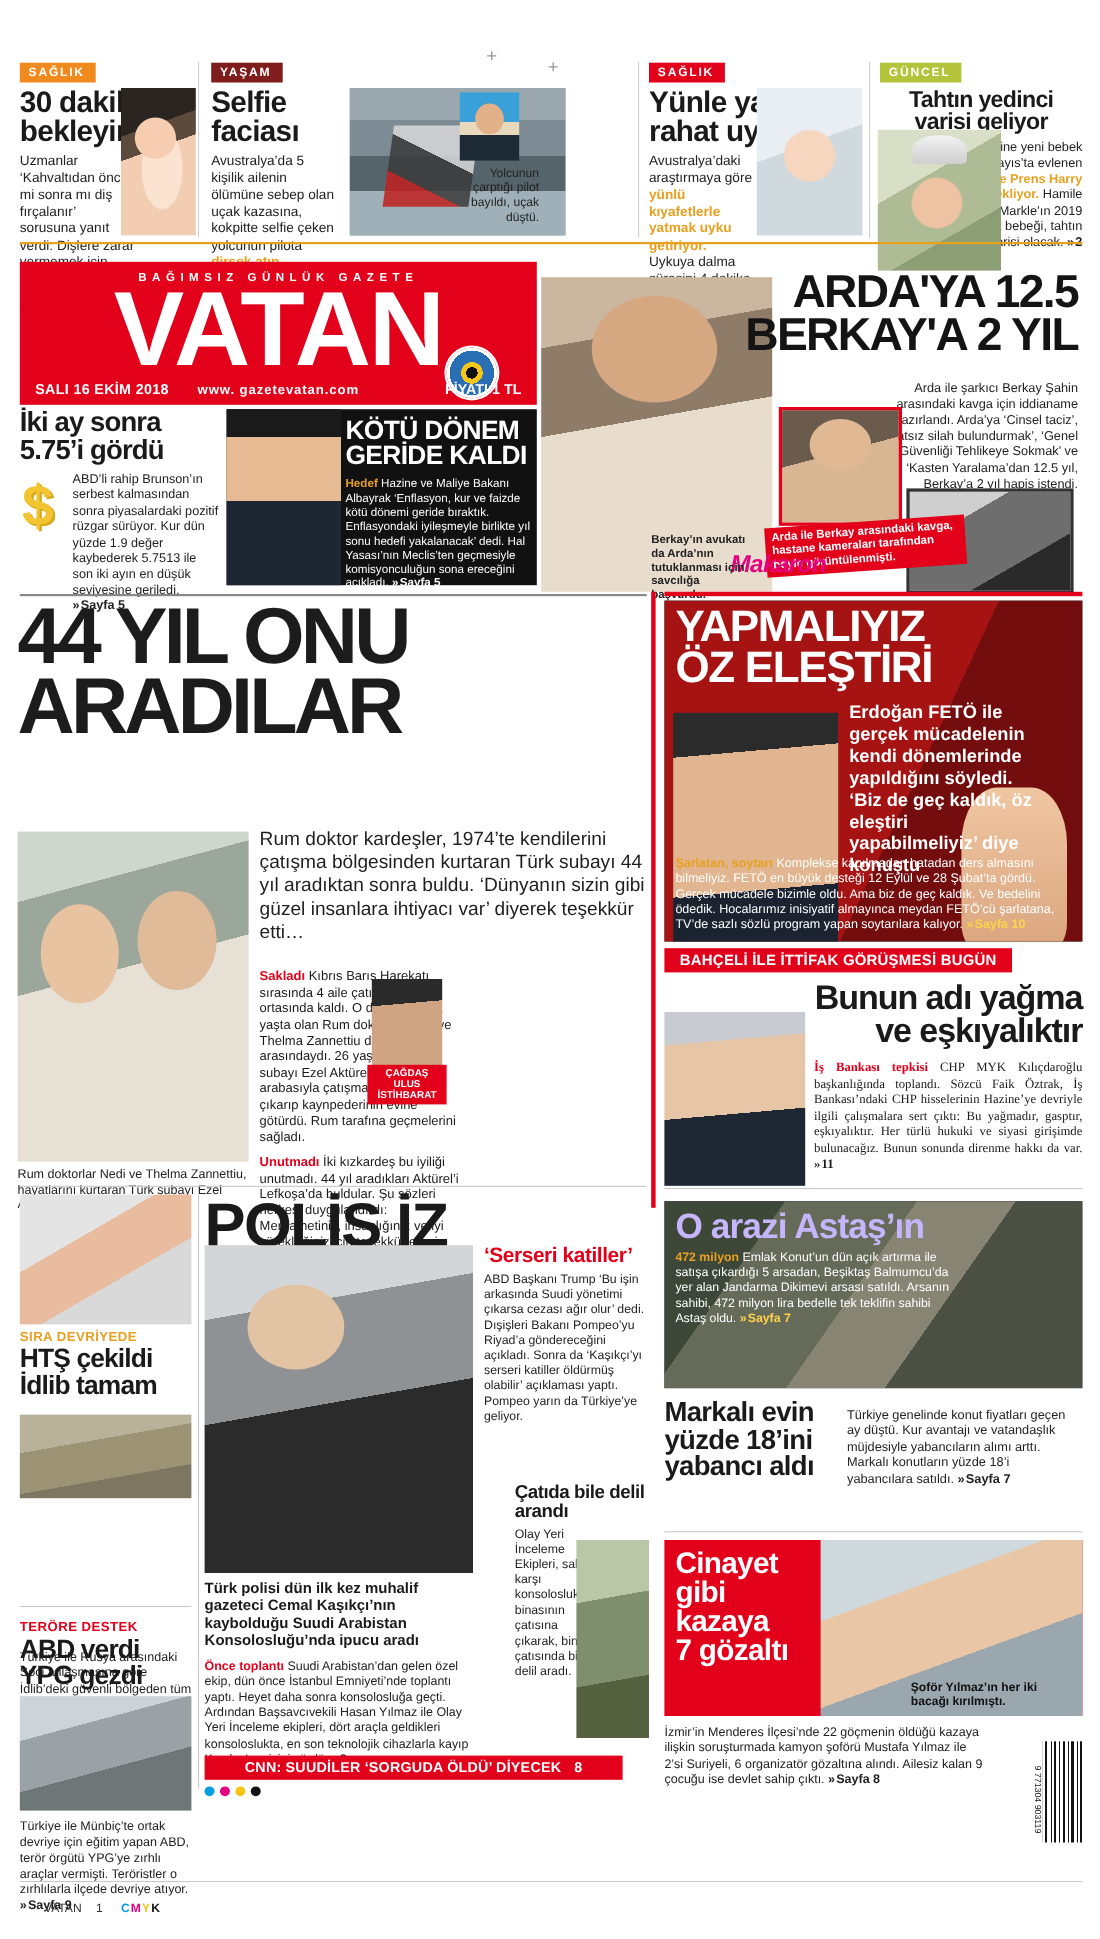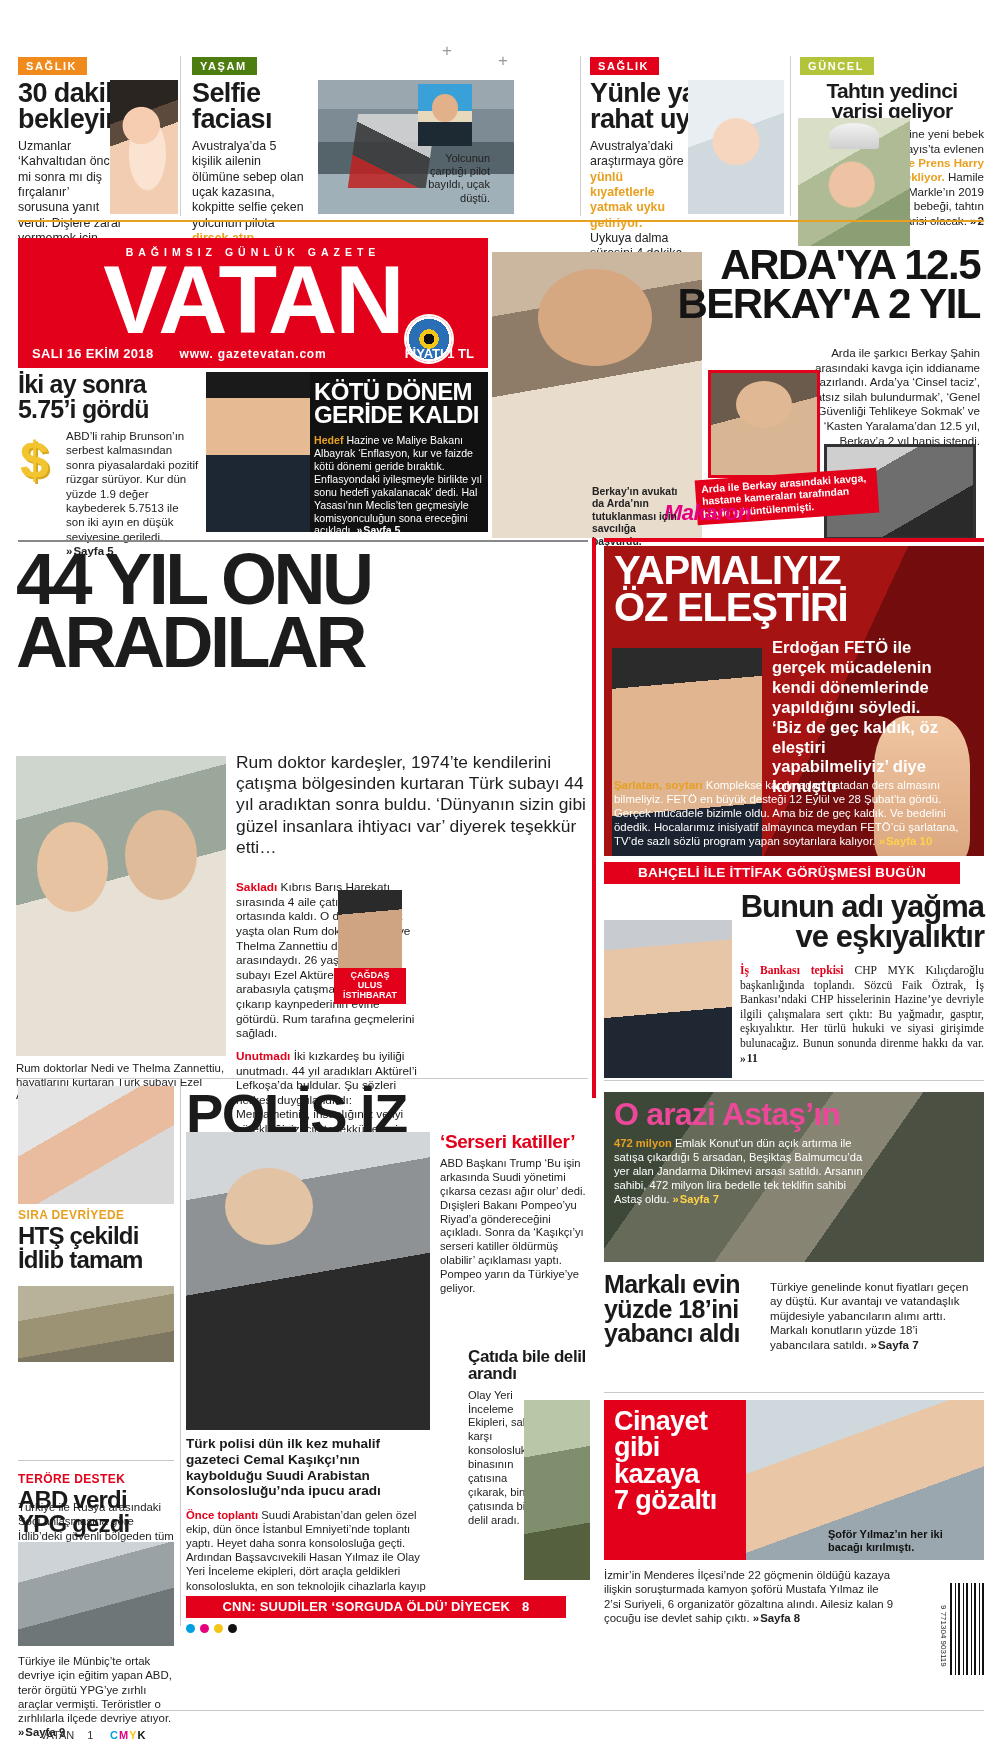--- a/index.html
+++ b/index.html
@@ -15,21 +15,21 @@
 
   
   .crop { position:absolute; color:#999; font-size:17px; line-height:1; }
 
   
   .kicker {
     display:inline-block; color:#fff; font-weight:bold;
     font-size:11px; letter-spacing:1.6px; padding:3px 10px 3px 8px;
   }
   .k-orange { background:#f08a1c; }
-  .k-teal   { background:#4d7c0f; }
+  .k-teal   { background:#7f1d1d; }
   .k-red    { background:#e2001a; }
   .k-olive  { background:#b3c33a; }
 
   h2.bigtitle { font-size:27px; line-height:0.96; font-weight:bold; letter-spacing:-0.6px; }
   .body-txt { font-size:12.4px; line-height:1.24; color:#222; }
   .hl-orange { color:#e8a020; font-weight:bold; }
   .hl-red { color:#e2001a; font-weight:bold; }
   .pg { font-weight:bold; white-space:nowrap; }
   .pg:before { content:"\0bb"; font-weight:bold; margin-right:1px; }
 
@@ -158,35 +158,35 @@
   .oz .face{ position:absolute; left:8px; bottom:-6px; width:150px; height:214px;
     background:linear-gradient(175deg,#2b2b2b 0 18%, #e0b58f 18% 74%, #1b2330 74% 100%); }
   .oz .hand{ position:absolute; right:14px; bottom:-10px; width:96px; height:150px;
     background:linear-gradient(180deg,#f0c6a2,#d9a57e); border-radius:34% 34% 18% 18%; }
   .oz h2{ position:absolute; left:10px; top:6px; width:366px; color:#fff; font-size:40px;
     line-height:0.92; font-weight:bold; letter-spacing:-1.2px; }
   .oz .lead{ position:absolute; left:168px; top:92px; width:172px; color:#fff;
     font-size:16.6px; line-height:1.2; font-weight:bold; }
   .oz .detail{ position:absolute; left:10px; right:10px; bottom:8px; color:#fff; font-size:11.4px; line-height:1.23; }
 
-  .bahceli{ position:absolute; left:604px; top:862px; width:356px; height:22px; background:#e2001a;
+  .bahceli{ position:absolute; left:604px; top:862px; width:316px; height:22px; background:#e2001a;
     color:#fff; font-size:13.6px; font-weight:bold; letter-spacing:.2px; text-align:center; line-height:22px; }
 
   .yagma{ position:absolute; left:604px; top:892px; width:380px; height:186px; }
   .yagma h2{ font-size:31px; line-height:0.96; font-weight:bold; letter-spacing:-1px; text-align:right; }
   .ph-kk{ left:0; top:28px; width:128px; height:158px;
     background:linear-gradient(175deg,#c8cbd0 0 18%, #e6c6a6 18% 58%, #1f2733 58% 100%); }
   .yagma p{ position:absolute; left:136px; top:72px; width:244px; font-size:11.6px; line-height:1.26;
     font-family:"Liberation Serif", serif; text-align:justify; }
 
   
   .astas{ position:absolute; left:604px; top:1092px; width:380px; height:170px; background:#1b1b1b; overflow:hidden;}
   .astas .sat{ position:absolute; inset:0;
     background:linear-gradient(125deg,#3f4a3a 0 22%, #6a6f5c 22% 46%, #8d8a79 46% 64%, #4d5345 64% 100%); opacity:.95; }
-  .astas h2{ position:absolute; left:10px; top:4px; color:#ec4899; font-size:32px; font-weight:bold; letter-spacing:-.8px; }
+  .astas h2{ position:absolute; left:10px; top:4px; color:#c4b5fd; font-size:32px; font-weight:bold; letter-spacing:-.8px; }
   .astas .txt{ position:absolute; left:10px; top:44px; width:250px; color:#fff; font-size:11.2px; line-height:1.25; }
 
   .markali{ position:absolute; left:604px; top:1272px; width:380px; height:120px; }
   .markali h2{ font-size:25px; line-height:0.98; font-weight:bold; letter-spacing:-.6px; }
   .markali p{ margin-top:6px; font-size:11.6px; line-height:1.25; }
 
   .cinayet{ position:absolute; left:604px; top:1400px; width:380px; height:160px; background:#e2001a; overflow:hidden; }
   .cinayet h2{ position:absolute; left:10px; top:8px; width:130px; color:#fff; font-size:27px;
     line-height:0.98; font-weight:bold; letter-spacing:-.6px; }
   .cinayet .ph{ position:absolute; right:0; top:0; width:238px; height:160px;

